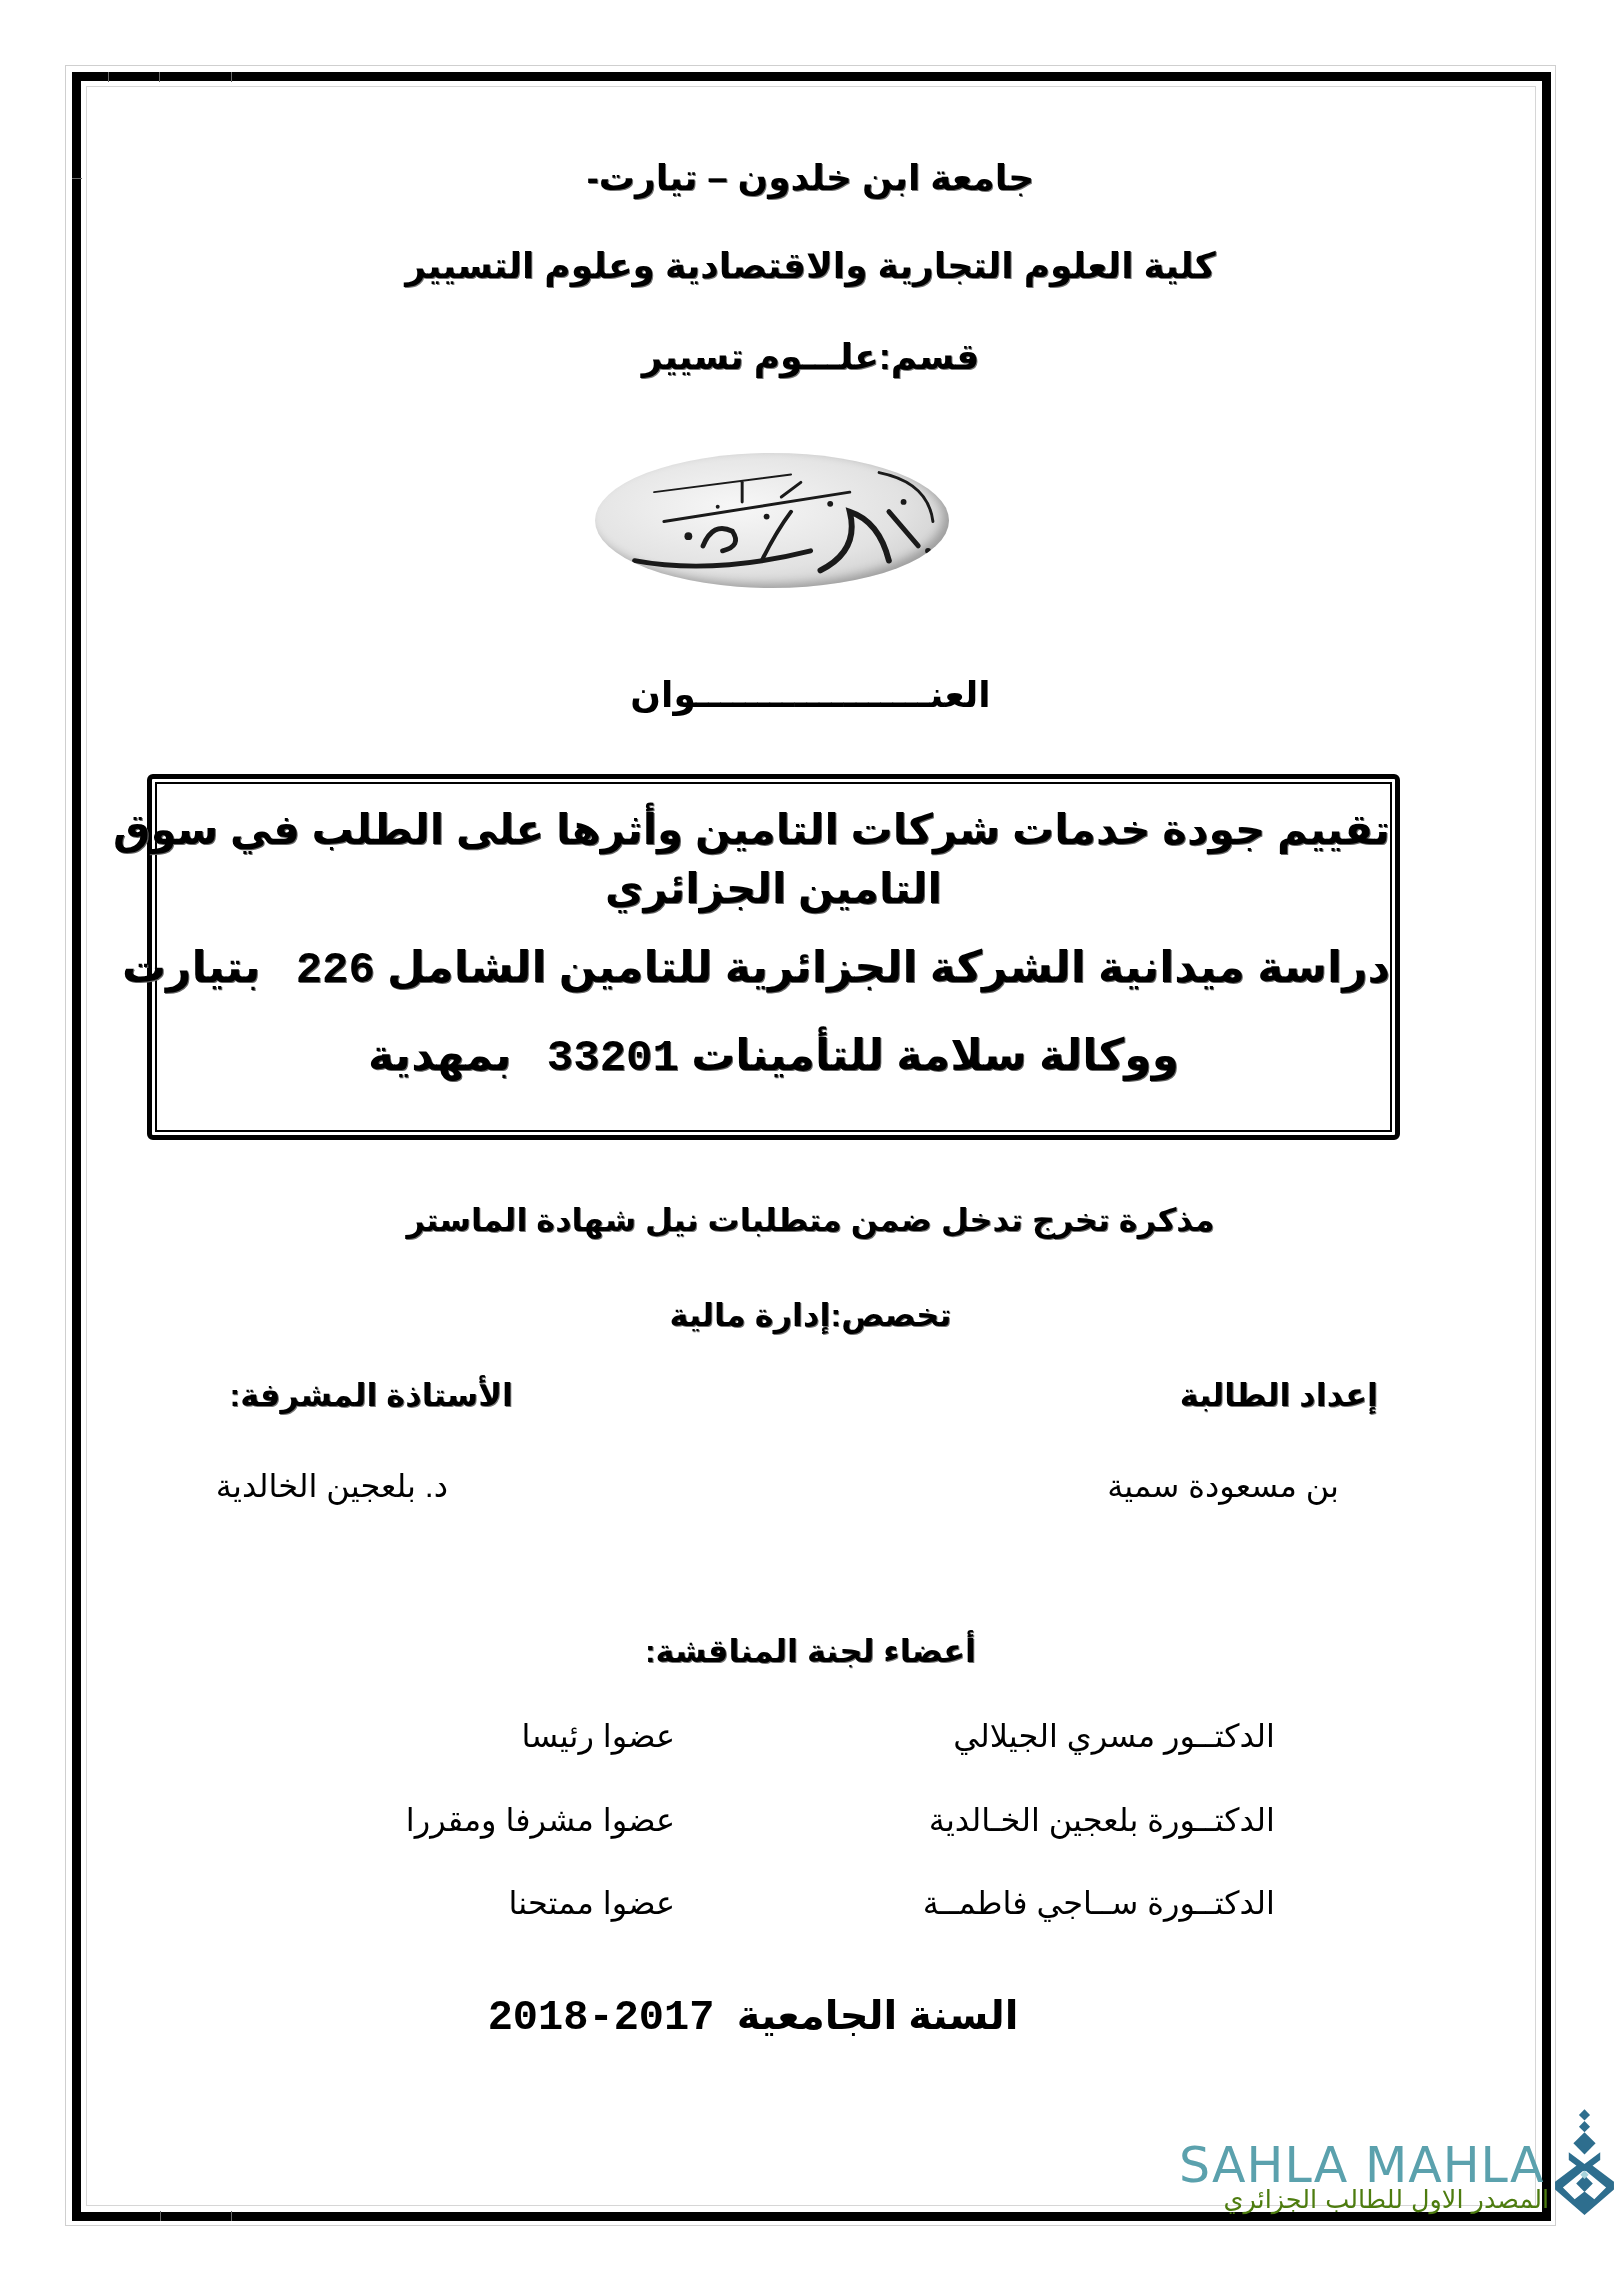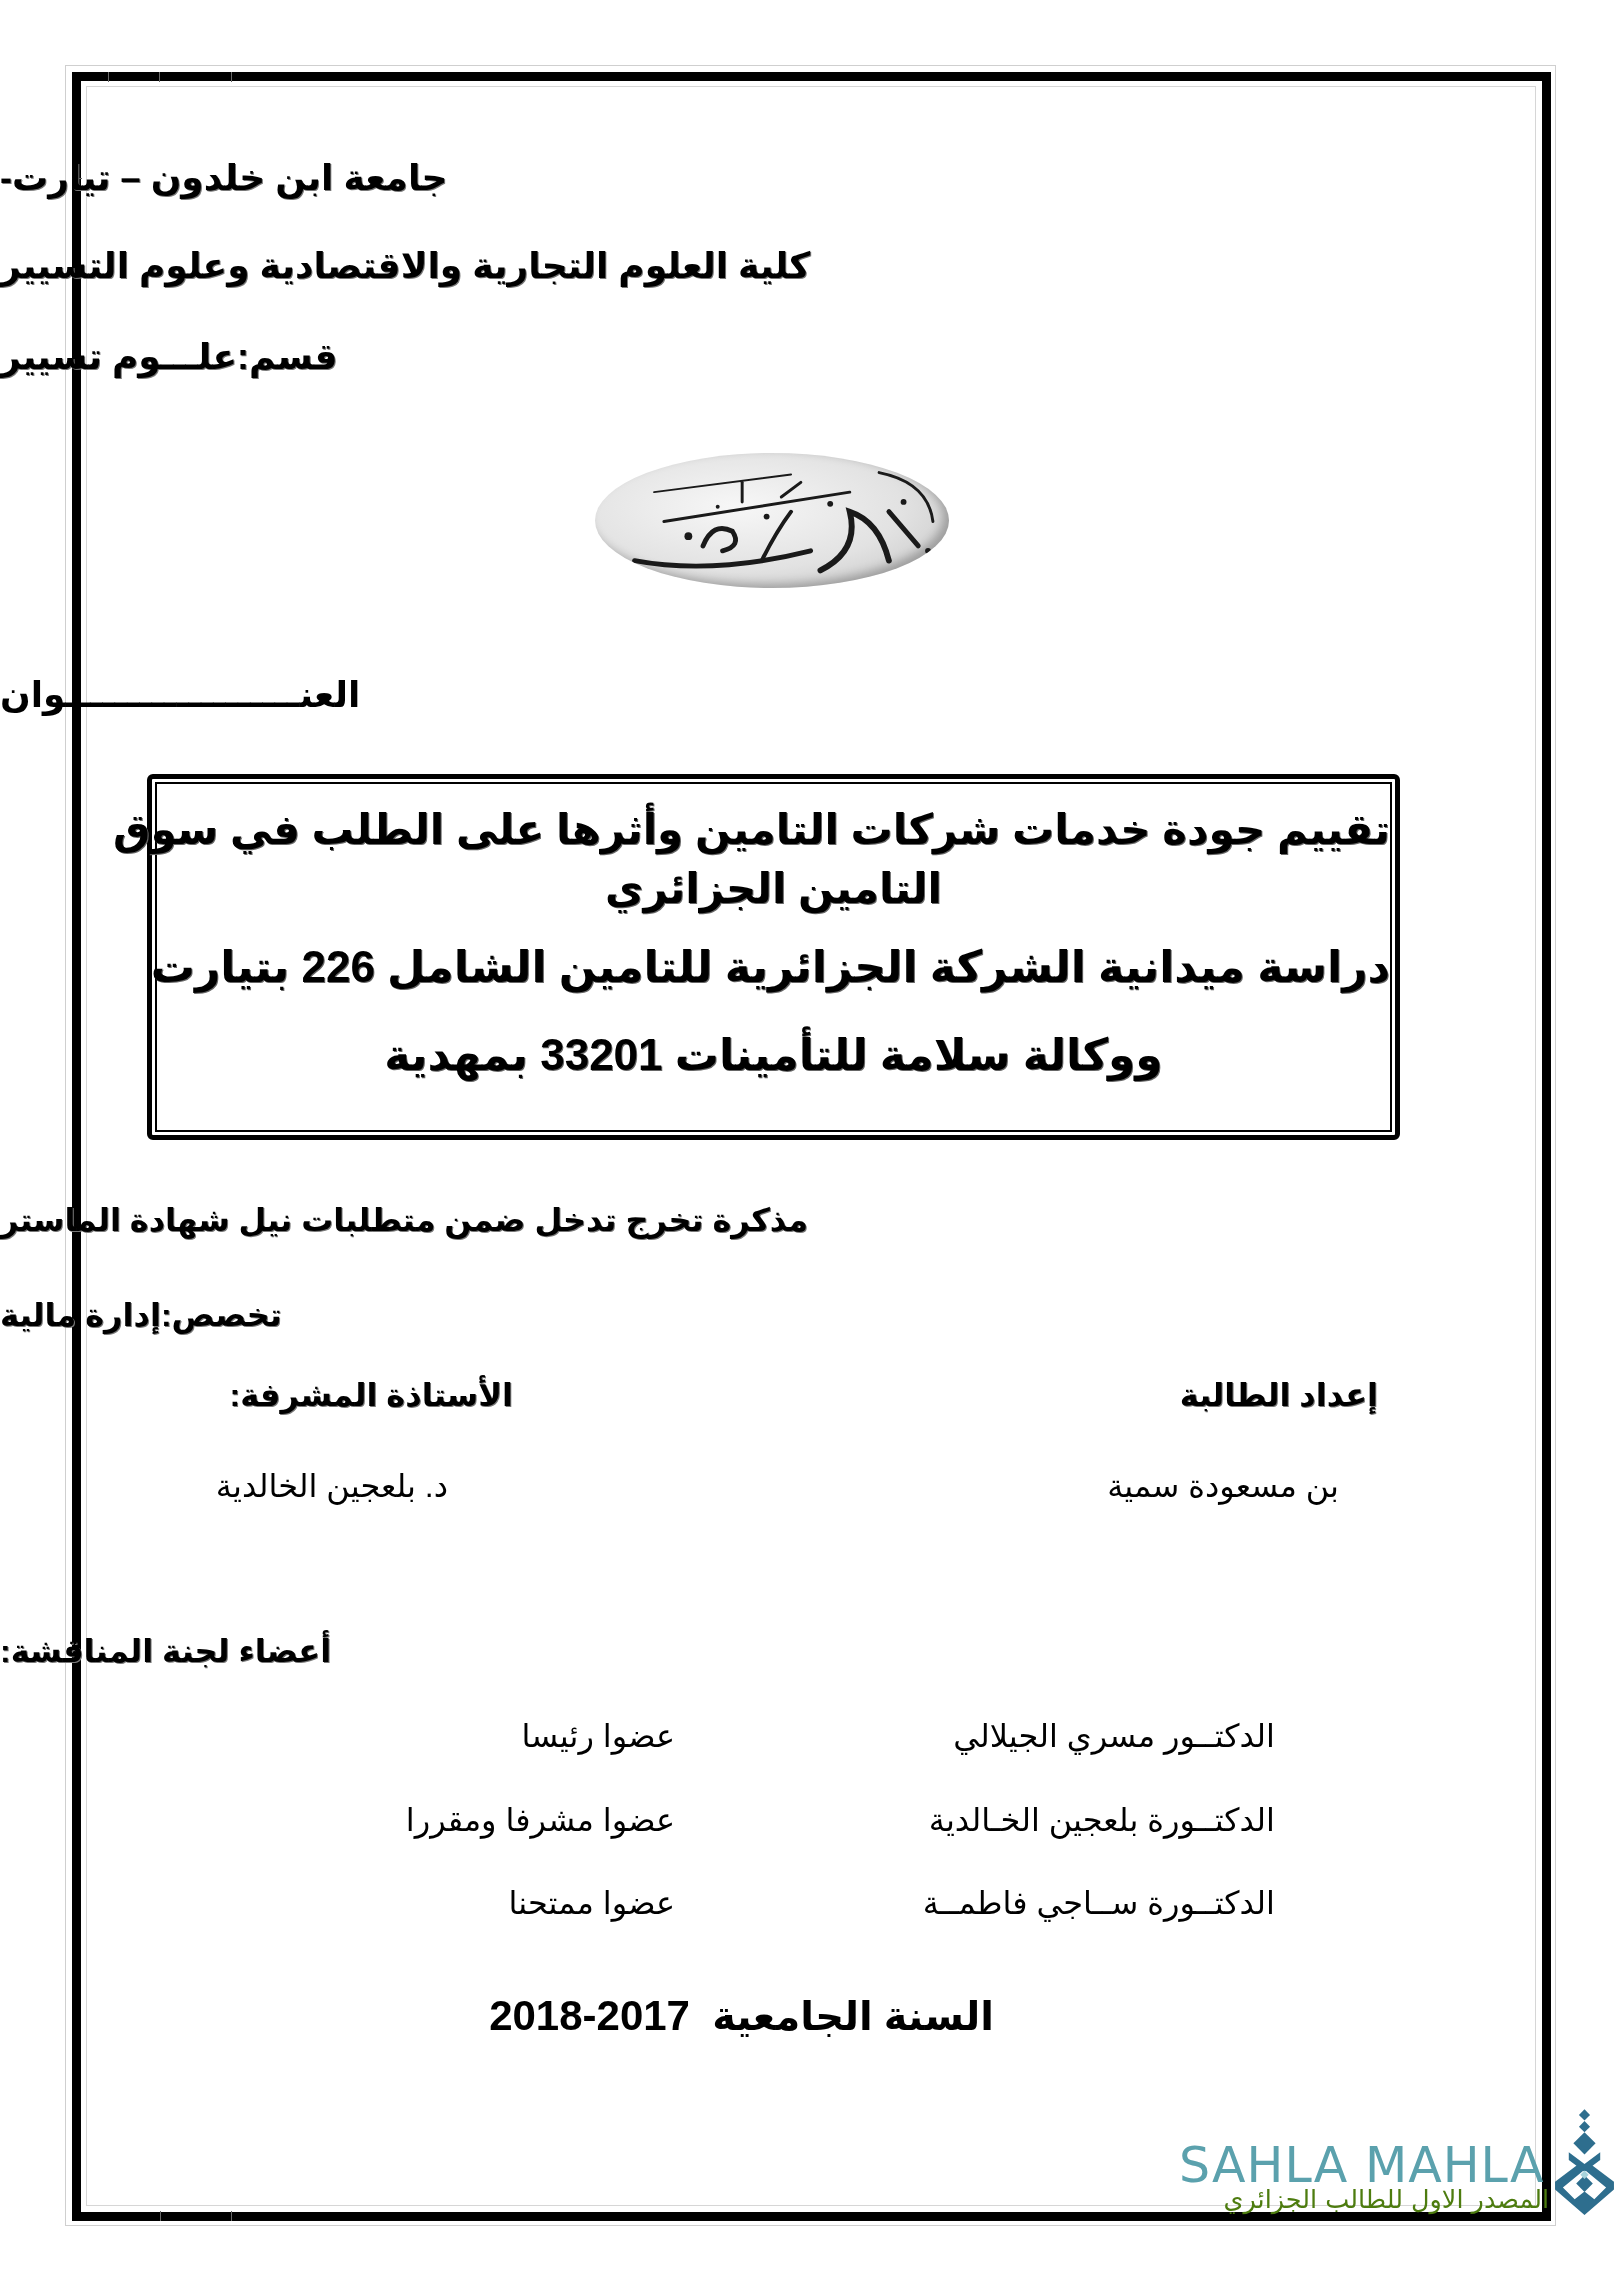--- a/index.html
+++ b/index.html
@@ -39,21 +39,21 @@
     }
     .seg {
       position: absolute;
       background: #6a6a6a;
     }
 
     .line {
       position: absolute;
       left: 0;
       width: 1621px;
-      text-align: left;
+      text-align: center;
       direction: rtl;
       white-space: nowrap;
     }
     .bold { font-weight: bold; }
     .shadow { text-shadow: 1px 1px 0 #777; }
 
     #uni { top: 157px; font-size: 36px; }
     #faculty { top: 245px; font-size: 36px; }
     #dept { top: 336px; font-size: 36px; }
 
@@ -93,21 +93,21 @@
       text-align: center;
       direction: rtl;
       font-weight: bold;
       white-space: nowrap;
       text-shadow: 1px 1px 0 #666;
     }
     #t1 { top: 21.6px; font-size: 42px; }
     #t2 { top: 80px; font-size: 42px; }
     #t3 { top: 157px; font-size: 44px; }
     #t4 { top: 245px; font-size: 44px; }
-    .num { font-family: Liberation Sans, sans-serif; }
+    .num { font-family: Liberation Mono, monospace; margin-left: 23px; }
 
     #memo { top: 1201px; font-size: 32px; }
     #spec { top: 1296px; font-size: 32px; }
 
     .abs {
       position: absolute;
       direction: rtl;
       white-space: nowrap;
     }
     #student-label { right: 243px; top: 1376px; font-size: 32px; font-weight: bold; text-shadow: 1px 1px 0 #777; }

